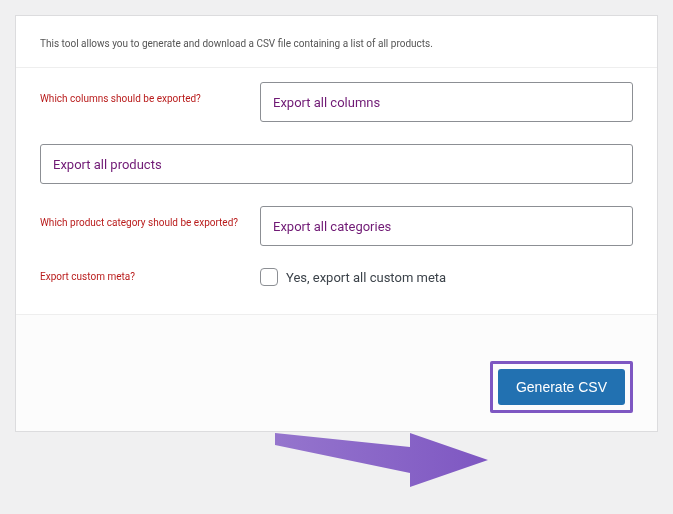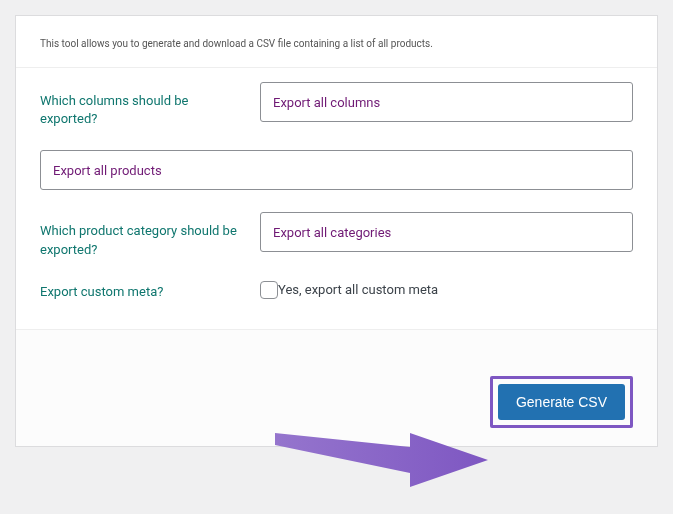--- a/index.html
+++ b/index.html
@@ -40,22 +40,22 @@
     .form-area {
       padding: 14px 24px 6px 24px;
     }
     .form-row {
       display: flex;
       align-items: flex-start;
       margin-bottom: 22px;
     }
     .form-label {
       width: 220px;
-      font-size: 13px;
-      color: #0f766e;
+      font-size: 10px;
+      color: #b91c1c;
       padding-top: 10px;
       padding-right: 16px;
       line-height: 1.4;
     }
     .form-control {
       flex: 1;
     }
     .select-box {
       width: 100%;
       border: 1px solid #8c8f94;
@@ -65,20 +65,21 @@
       color: #701a75;
       background: #fff;
       cursor: pointer;
       min-height: 40px;
       display: flex;
       align-items: center;
     }
     .checkbox-row {
       display: flex;
       align-items: center;
+      gap: 8px;
       padding-top: 0;
     }
     .checkbox {
       width: 18px;
       height: 18px;
       border: 1px solid #8c8f94;
       border-radius: 4px;
       background: #fff;
       cursor: pointer;
     }

